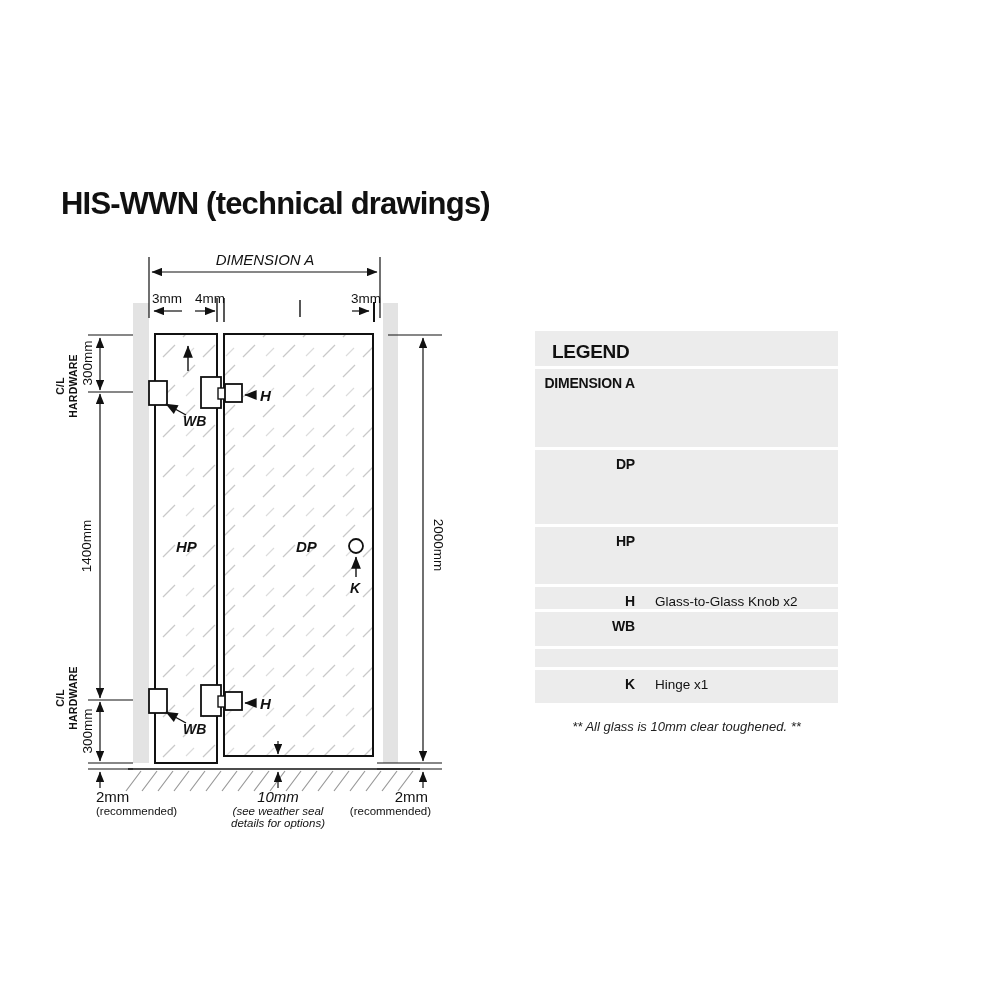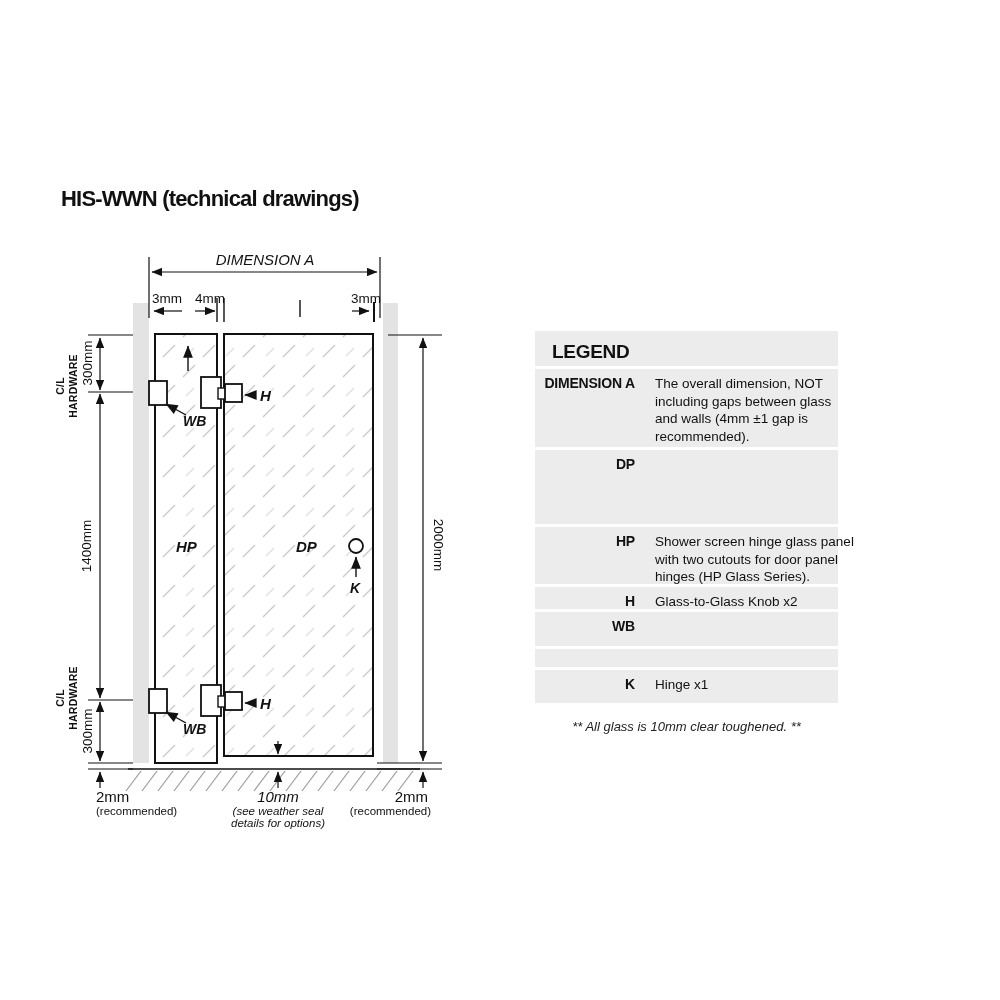--- a/index.html
+++ b/index.html
@@ -1,21 +1,21 @@
 <!DOCTYPE html>
 <html><head>
 <meta charset="utf-8">
 <style>
   html,body{margin:0;padding:0;}
   body{
     width:1000px;height:1000px;position:relative;background:#fff;
     font-family:"Liberation Sans", sans-serif;color:#111;overflow:hidden;
   }
   .title{
-    position:absolute;left:61px;top:186px;font-size:22px;font-weight:bold;
+    position:absolute;left:61px;top:186px;font-size:31px;font-weight:bold;
     letter-spacing:-0.8px;color:#111;white-space:nowrap;
   }
   svg text{fill:#111;}
   .dimtxt{font-size:13.5px;}
   .ital{font-style:italic;}
   .lbl{font-style:italic;font-weight:bold;font-size:15px;}
   .lbl-sm{font-style:italic;font-weight:bold;font-size:14px;}
   .clhw{font-size:10.5px;font-weight:bold;letter-spacing:0.2px;}
   .big{font-size:15px;}
   .note{font-size:11.5px;}
@@ -156,33 +156,26 @@
   <text x="278" y="815" text-anchor="middle" class="note ital">(see weather seal</text>
   <text x="278" y="827" text-anchor="middle" class="note ital">details for options)</text>
   <text x="428" y="802" text-anchor="end" class="big">2mm</text>
   <text x="431" y="815" text-anchor="end" class="note">(recommended)</text>
 </svg>
 
 <div class="legend">
   <div class="legend-header">LEGEND</div>
   <div class="lrow r1">
     <div class="term">DIMENSION A</div>
-    <div class="desc">The overall dimension, NOT
-including gaps between glass
-and walls (4mm ±1 gap is
-recommended).</div>
   </div>
   <div class="lrow r2">
     <div class="term">DP</div>
   </div>
   <div class="lrow r3">
     <div class="term">HP</div>
-    <div class="desc">Shower screen hinge glass panel
-with two cutouts for door panel
-hinges (HP Glass Series).</div>
   </div>
   <div class="lrow r4">
     <div class="term">H</div>
     <div class="desc">Glass-to-Glass Knob x2</div>
   </div>
   <div class="lrow r5">
     <div class="term">WB</div>
   </div>
   <div class="lrow r6">
     <div class="term"></div>

